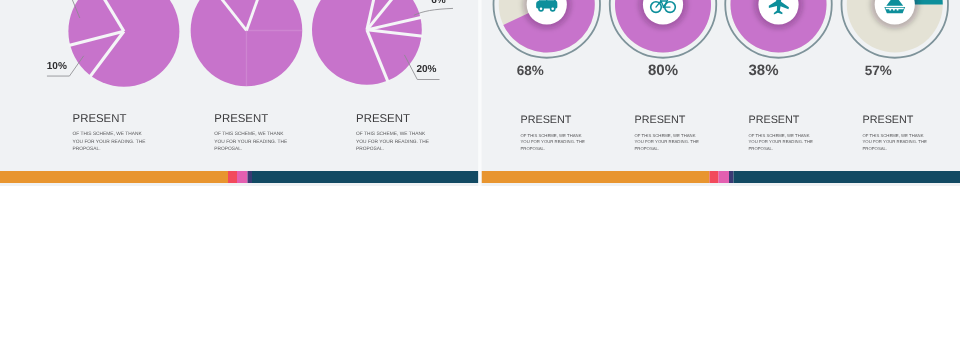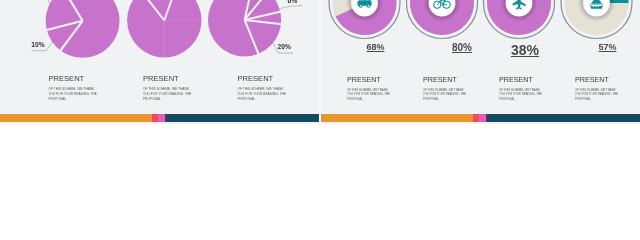--- a/index.html
+++ b/index.html
@@ -8,21 +8,21 @@
   .stage{position:relative;width:640px;height:124px;overflow:hidden;background:#ffffff;}
   .slide{position:absolute;top:0;height:124px;overflow:hidden;background:#f0f2f4;}
   #slideA{left:0;width:319px;}
   #slideB{left:321px;width:319px;}
   .gap{position:absolute;left:319px;top:0;width:2px;height:124px;background:#fafbfc;}
   svg{display:block;}
   .chartsvg{position:absolute;left:0;top:0;pointer-events:none;}
   .blk{position:absolute;}
   .blk .ttl{font-weight:normal;color:#3c3c3e;white-space:nowrap;}
   .blk .body{color:#5a5a5c;white-space:nowrap;}
-  .pct{position:absolute;font-weight:bold;color:#4a4a4c;text-align:right;text-decoration:underline;}
+  .pct{position:absolute;font-weight:bold;color:#4a4a4c;text-align:left;}
   .calloutlbl{position:absolute;font-weight:bold;color:#2e2e30;white-space:nowrap;}
   .footer{position:absolute;left:0;height:8px;width:100%;}
   .fseg{position:absolute;top:0;height:100%;}
 </style>
 </head>
 <body>
 
 <div class="stage">
   <div class="slide" id="slideA">
       <svg width="319" height="124" viewBox="0 0 319 124" class="chartsvg">
@@ -177,21 +177,21 @@
       <div class="blk" style="left: 254px; top: 75.2px;">
         <div class="ttl" style="font-size: 7.2px;">PRESENT</div>
         <div class="body" style="font-size: 2.85px; line-height: 4.25px; margin-top: 4px;">
           <div>OF THIS SCHEME, WE THANK</div>
           <div>YOU FOR YOUR READING. THE</div>
           <div>PROPOSAL.</div>
         </div>
       </div>
       <div class="pct" style="left: 23.5px; top: 42px; width: 40px; font-size: 9px;">68%</div>
       <div class="pct" style="left: 111px; top: 42px; width: 40px; font-size: 10px;">80%</div>
-      <div class="pct" style="left: 178px; top: 42px; width: 40px; font-size: 14px;">38%</div>
+      <div class="pct" style="left: 178px; top: 42px; width: 40px; font-size: 10px;">38%</div>
       <div class="pct" style="left: 255.5px; top: 42px; width: 40px; font-size: 9px;">57%</div>
       <div class="footer" style="top: 114px;">
         <div class="fseg" style="left: 0px; width: 152px; background: rgb(232, 149, 47);"></div>
         <div class="fseg" style="left: 152px; width: 6px; background: rgb(242, 74, 92);"></div>
         <div class="fseg" style="left: 158px; width: 7px; background: rgb(227, 95, 176);"></div>
         <div class="fseg" style="left: 165px; width: 3px; background: rgb(59, 58, 116);"></div>
         <div class="fseg" style="left: 168px; width: 151px; background: rgb(18, 74, 99);"></div>
       </div>
     </div>
 </div>

